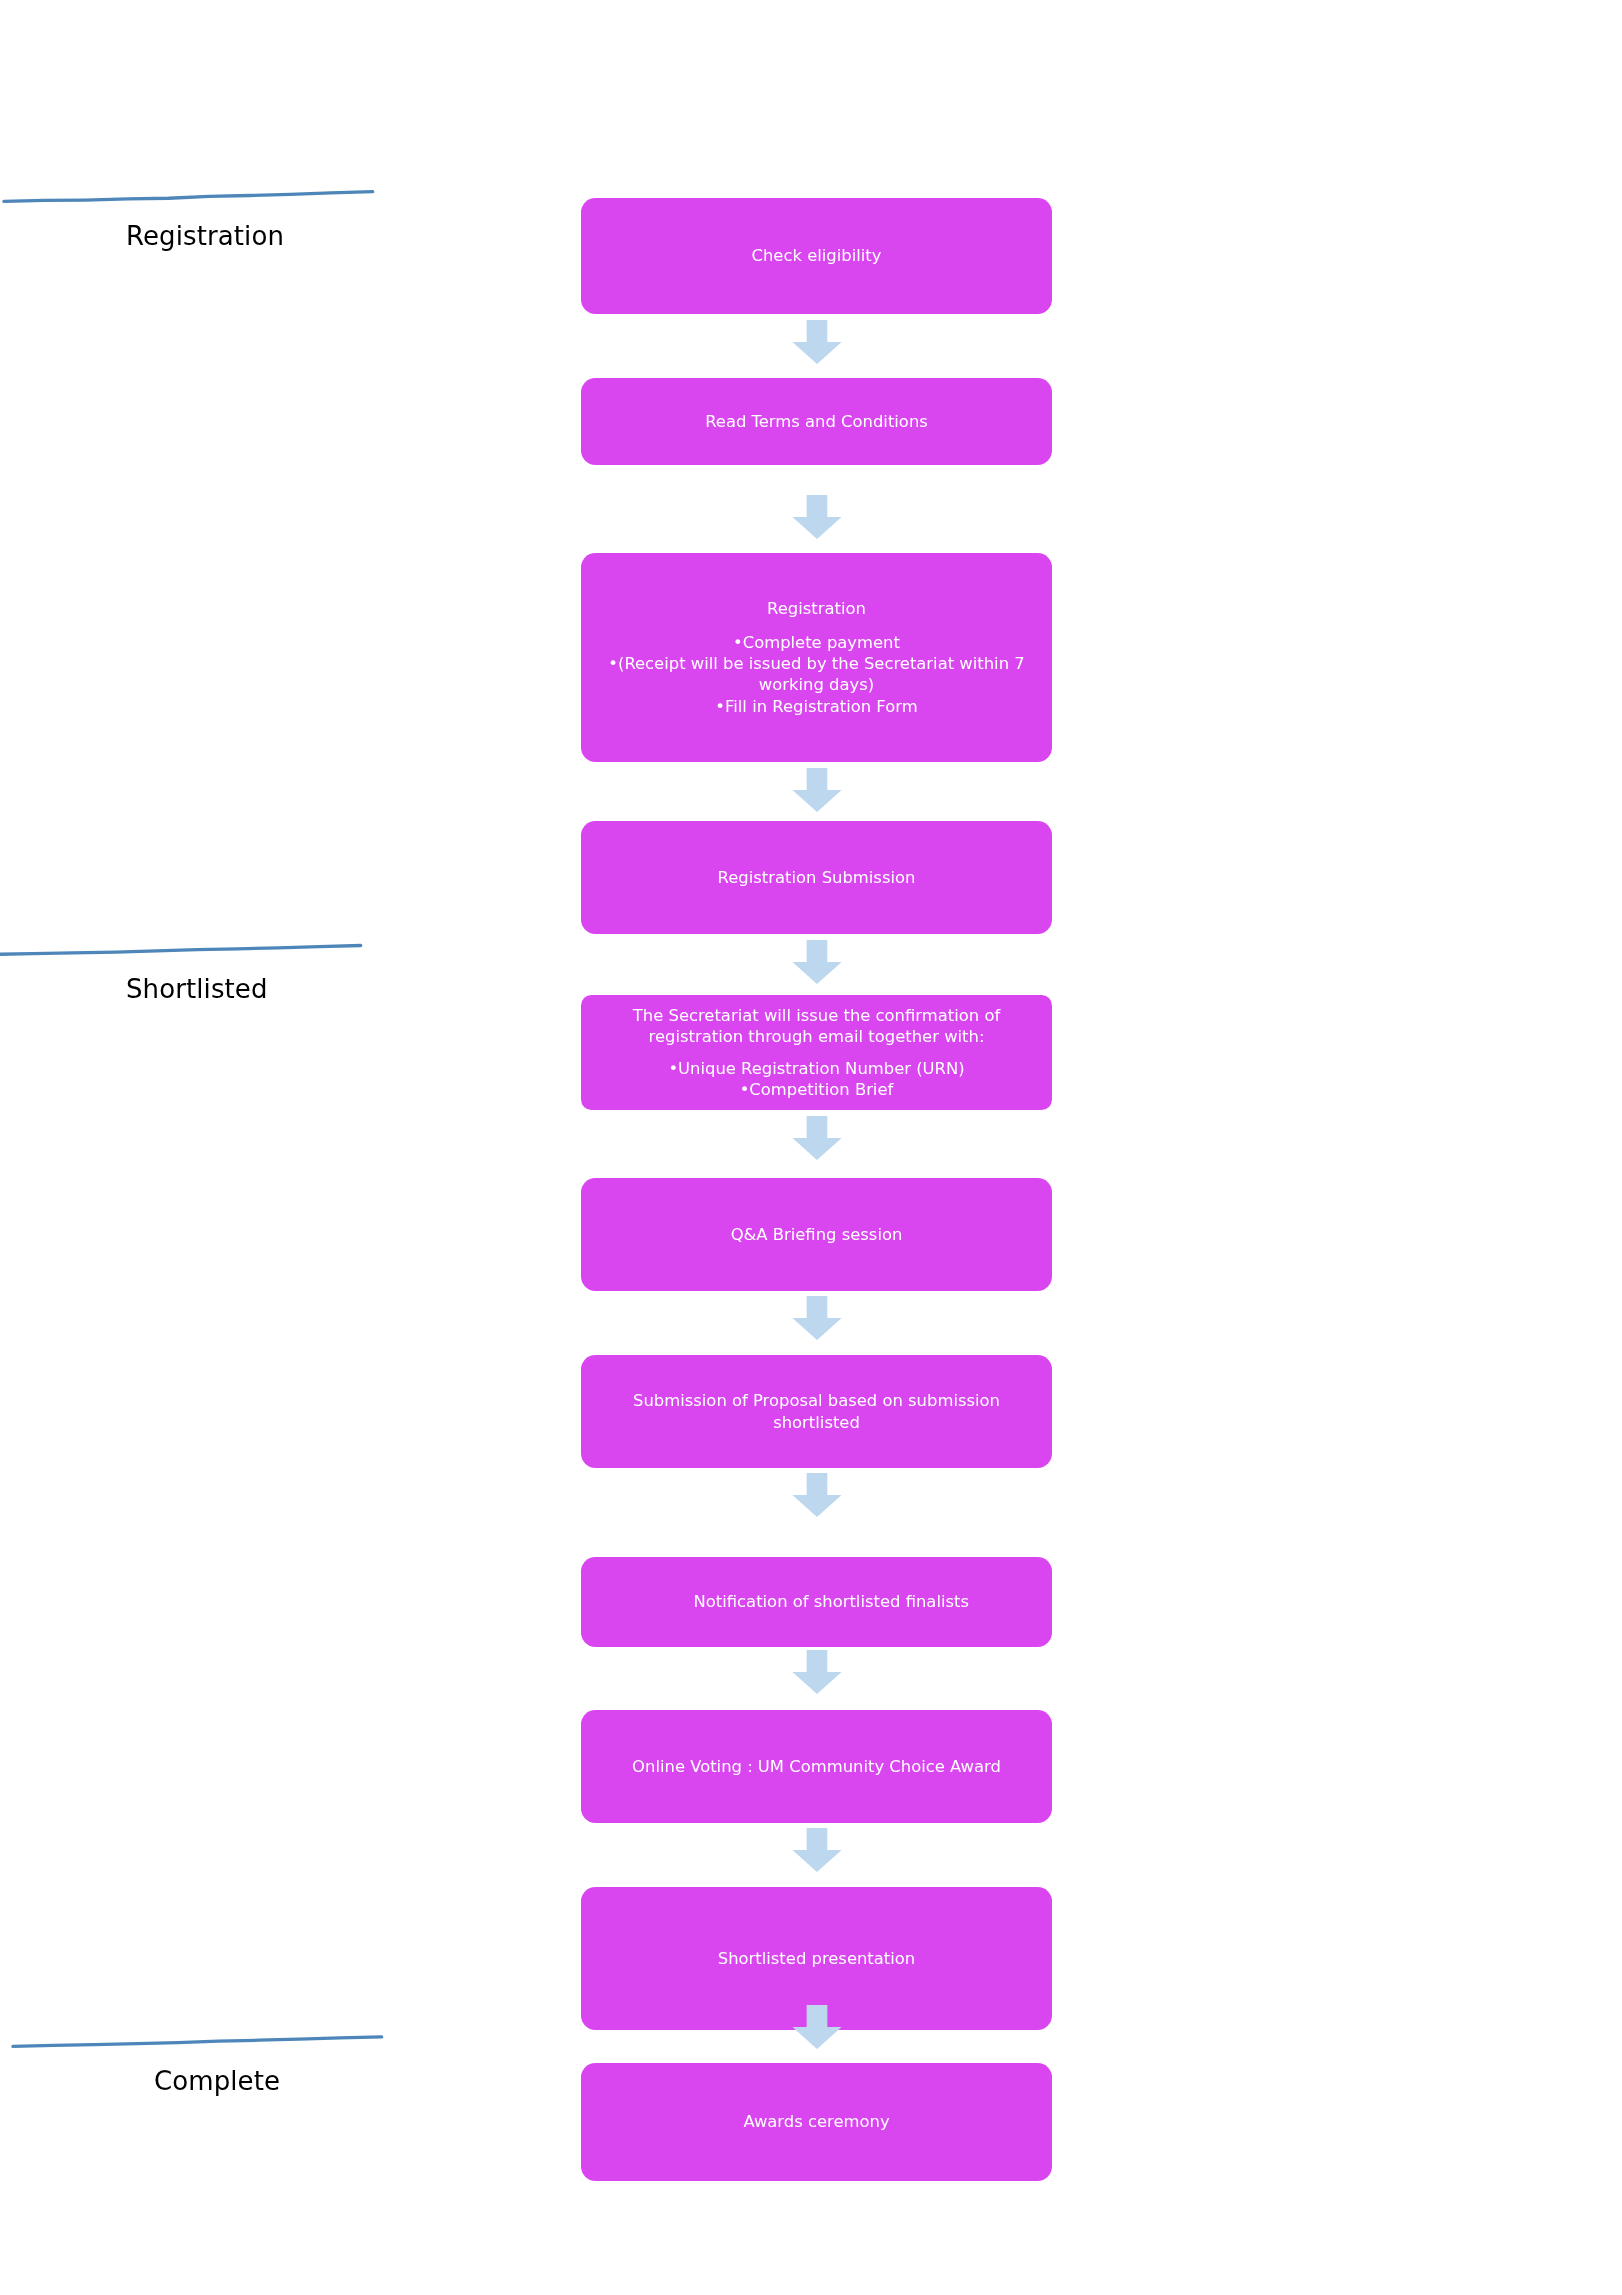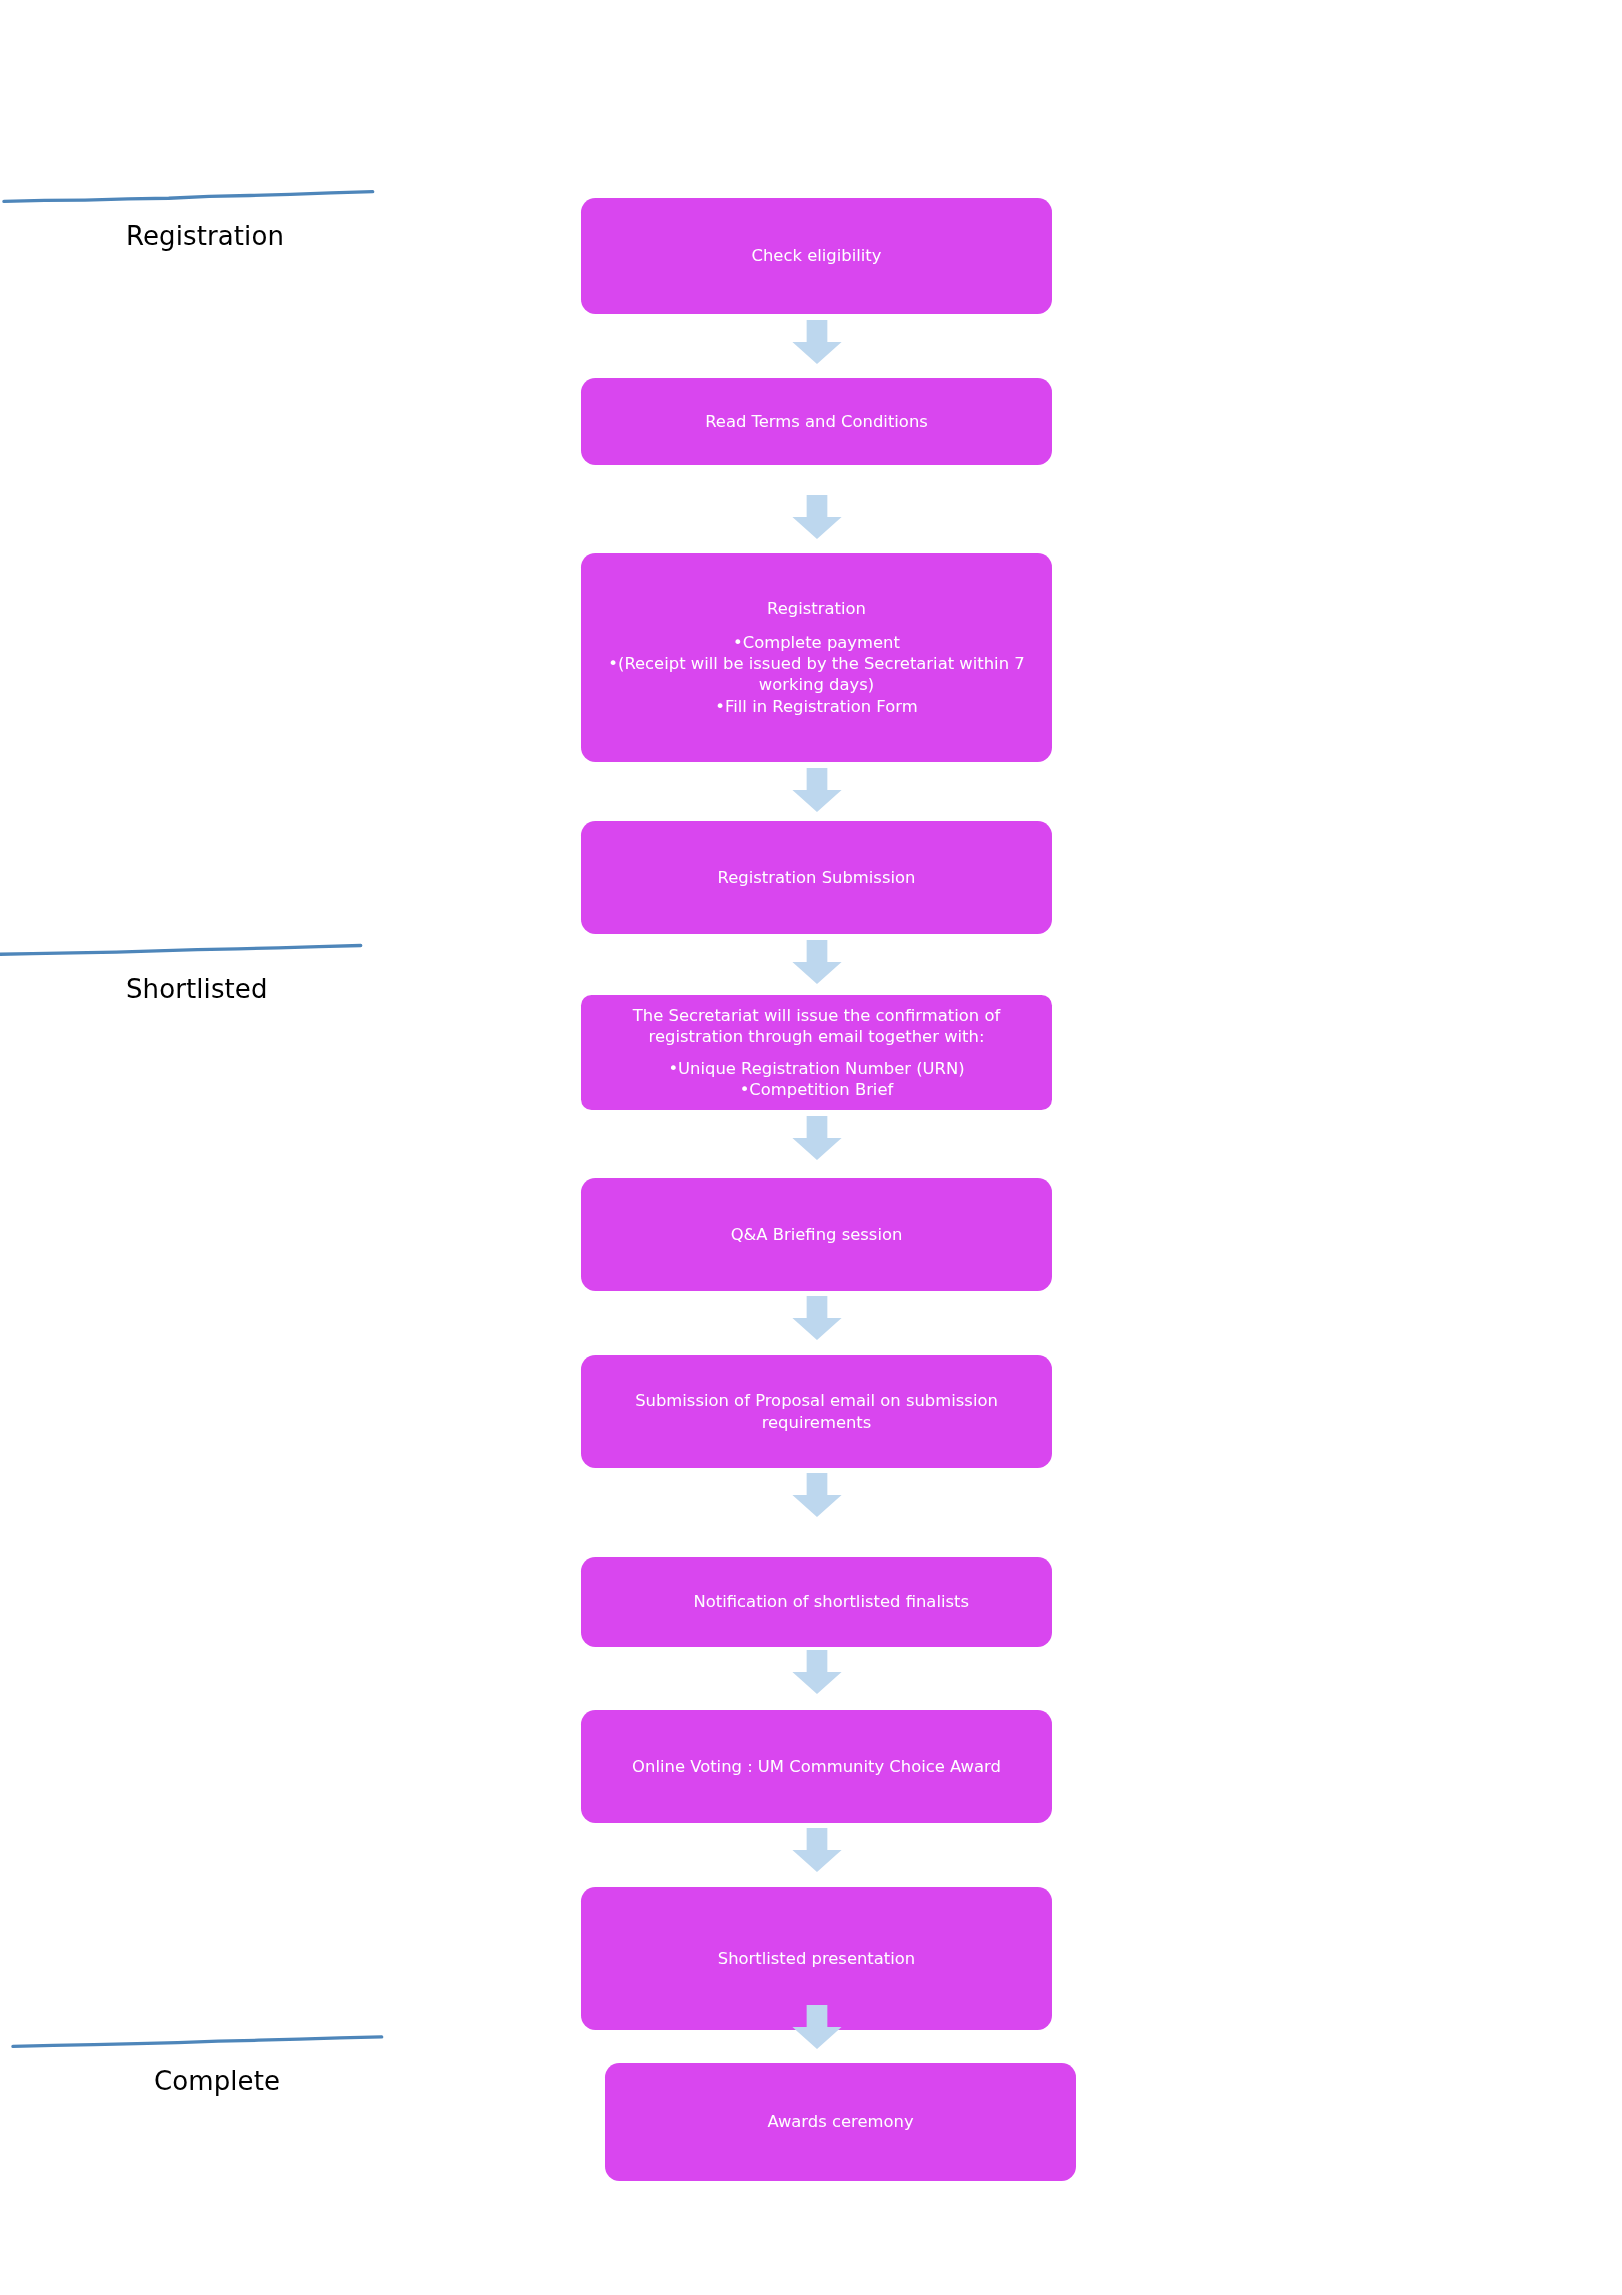--- a/index.html
+++ b/index.html
@@ -201,21 +201,21 @@
     <span class="node-inner">Q&amp;A Briefing session</span>
   </div>
 
   <div class="arrow" style="top:1296px;">
     <svg viewBox="0 0 76 68" aria-hidden="true">
       <path d="M22,0 L54,0 L54,34 L76,34 L38,68 L0,34 L22,34 Z" fill="#BDD7EE"></path>
     </svg>
   </div>
 
   <div class="flow-node" style="top:1355px; height:113px;">
-    <span class="node-inner">Submission of Proposal email on submission requirements</span>
+    <span class="node-inner">Submission of Proposal based on submission shortlisted</span>
   </div>
 
   <div class="arrow" style="top:1473px;">
     <svg viewBox="0 0 76 68" aria-hidden="true">
       <path d="M22,0 L54,0 L54,34 L76,34 L38,68 L0,34 L22,34 Z" fill="#BDD7EE"></path>
     </svg>
   </div>
 
   <div class="flow-node" style="top:1557px; height:90px;padding-left:36px;">
     <span class="node-inner">Notification of shortlisted finalists</span>
@@ -240,18 +240,18 @@
   <div class="flow-node" style="top:1887px; height:143px;align-items:center;">
     <span class="node-inner">Shortlisted presentation</span>
   </div>
 
   <div class="arrow" style="top:2005px;">
     <svg viewBox="0 0 76 68" aria-hidden="true">
       <path d="M22,0 L54,0 L54,34 L76,34 L38,68 L0,34 L22,34 Z" fill="#BDD7EE"></path>
     </svg>
   </div>
 
-  <div class="flow-node" style="top:2063px; height:118px;margin-left:24px;">
+  <div class="flow-node" style="top:2063px; height:118px;">
     <span class="node-inner">Awards ceremony</span>
   </div>
 
 </div>
 
 
 </body></html>

